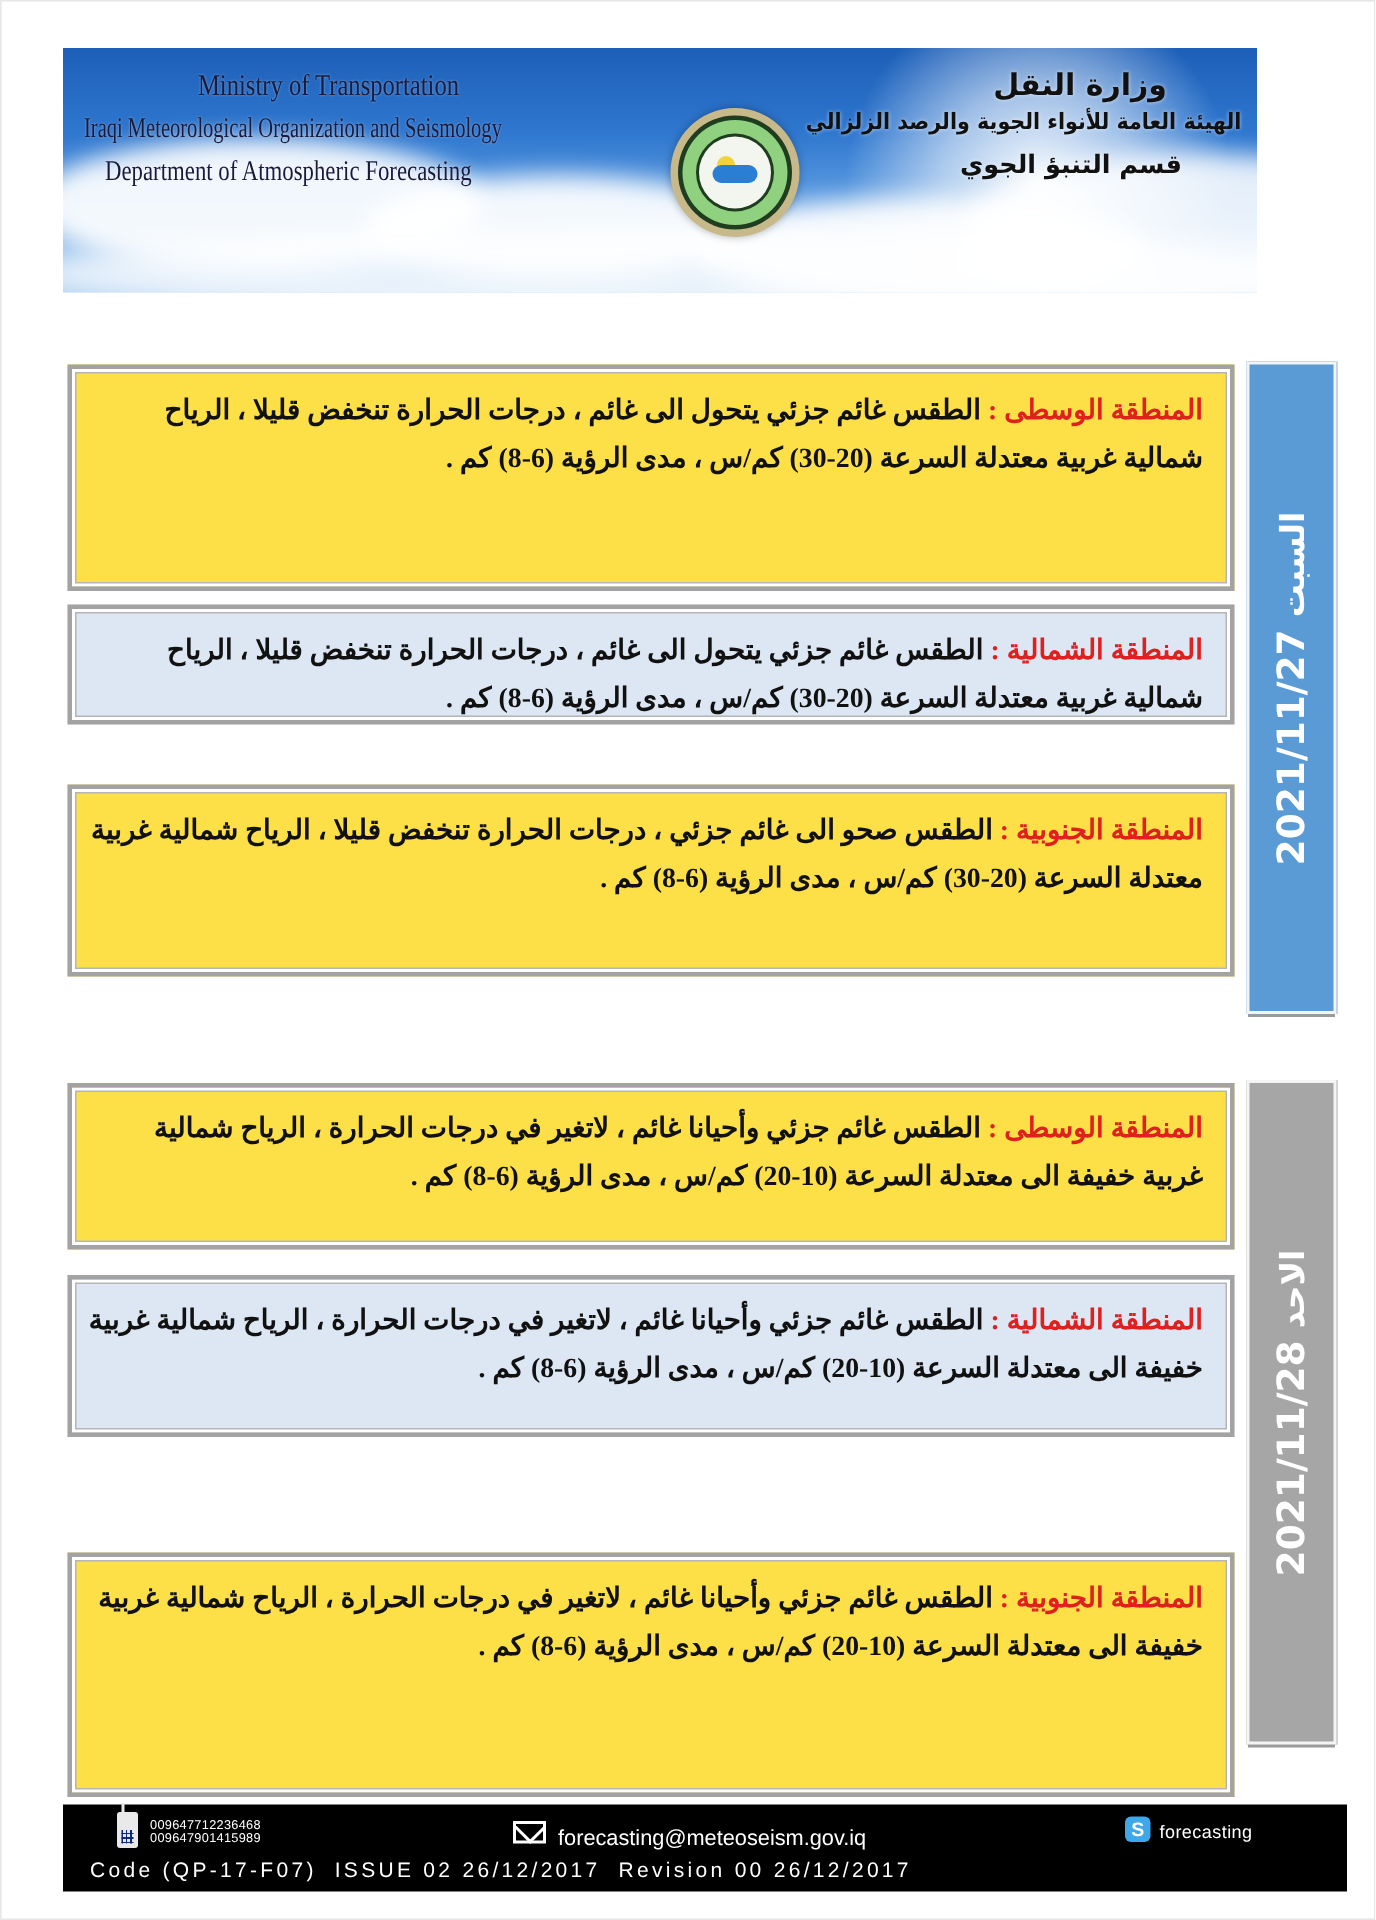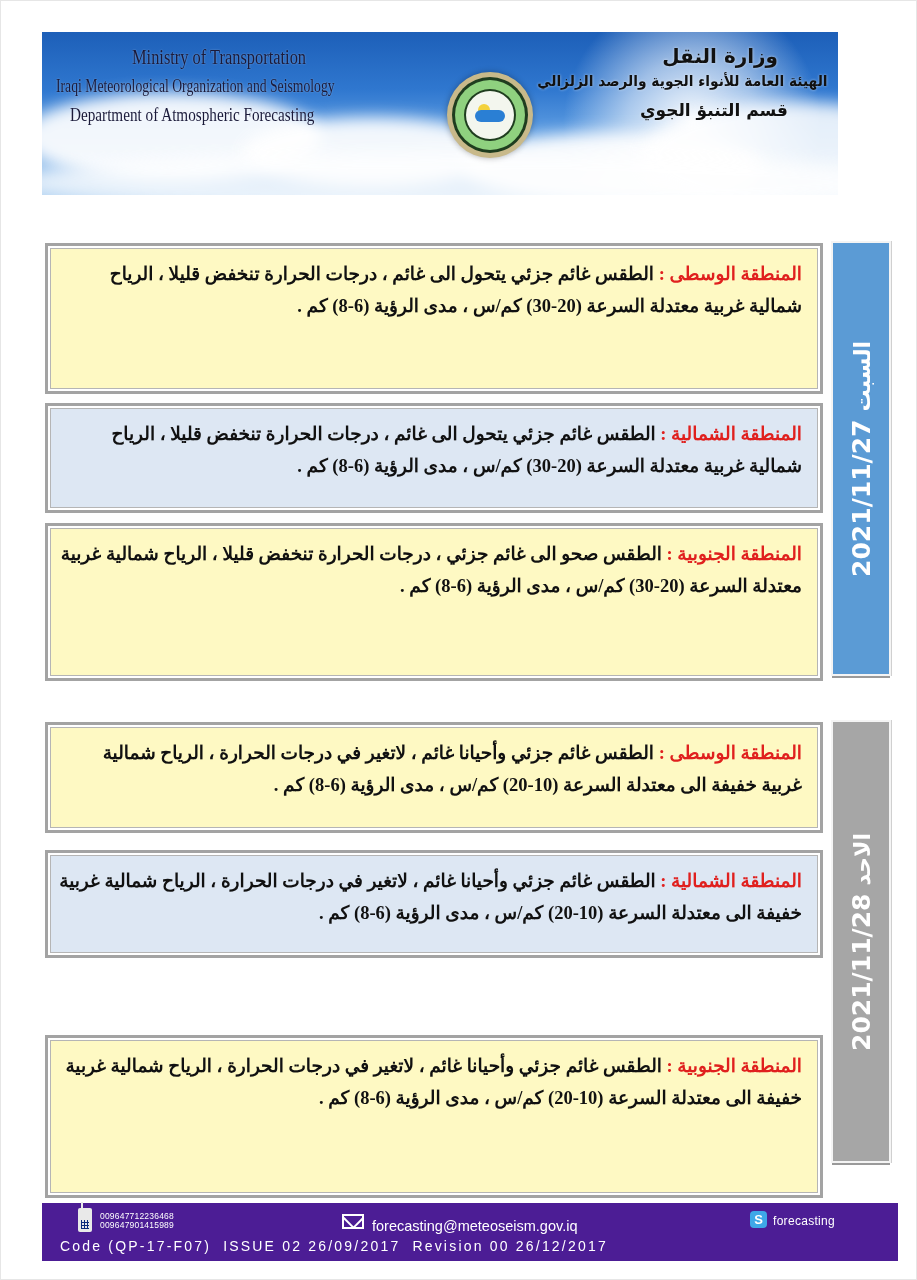--- a/index.html
+++ b/index.html
@@ -31,21 +31,21 @@
   .logo .ring2 { position:absolute; left:5px; top:5px; width:76px; height:76px; border-radius:50%; background:#1f3d1f; }
   .logo .ring3 { position:absolute; left:8px; top:8px; width:70px; height:70px; border-radius:50%; background:#8fd17f; }
   .logo .ring4 { position:absolute; left:17px; top:17px; width:52px; height:52px; border-radius:50%; background:#1f3d1f; }
   .logo .core  { position:absolute; left:19px; top:19px; width:48px; height:48px; border-radius:50%; background:#f3f6ee; }
   .logo .sun { position:absolute; left:31px; top:32px; width:12px; height:12px; border-radius:50%; background:#f3d23c; }
   .logo .cloudicon { position:absolute; left:28px; top:38px; width:30px; height:12px; border-radius:6px; background:#2a7fd4; }
 
   
   .fbox {
     position:absolute; left:45px; width:778px;
-    border:3px solid #a3a3a3; box-sizing:border-box; background:#fef9c3;
+    border:3px solid #a3a3a3; box-sizing:border-box; background:#fde047;
     box-shadow: inset 0 0 0 2px #ffffff, inset 0 0 0 3px #b5b5b5;
     padding:12px 18px 0 10px; direction:rtl; text-align:right;
     font-family:"Liberation Serif", serif; font-weight:bold; font-size:18.5px; line-height:32px; color:#111;
   }
   .fbox.alt { background:#dde7f3; }
   .region-label { color:#e0201e; }
 
   
   .datebar {
     position:absolute; left:831px; width:60px; box-sizing:border-box;
@@ -54,21 +54,21 @@
   .datebar.blue { background:#5b9bd5; }
   .datebar.gray { background:#a6a6a6; }
   .datebar .dtext {
     position:absolute; left:50%; top:50%; transform:translate(-50%,-50%) rotate(-90deg);
     white-space:nowrap; color:#ffffff; font-family:"DejaVu Sans", sans-serif; font-weight:bold; font-size:25px; direction:ltr;
   }
   .dtext .dayname { font-size:22px; margin-left:8px; }
 
   
   .footer {
-    position:absolute; left:42px; top:1203px; width:856px; height:58px; background:#4c1d95; color:#ffffff;
+    position:absolute; left:42px; top:1203px; width:856px; height:58px; background:#000000; color:#ffffff;
     font-family:"Liberation Sans", sans-serif;
   }
   .phone-icon { position:absolute; left:36px; top:5px; width:14px; height:24px; background:#e9e9e9; border-radius:2px; }
   .phone-icon::before { content:""; position:absolute; left:3px; top:-6px; width:2px; height:7px; background:#e9e9e9; }
   .phone-icon::after { content:""; position:absolute; left:3px; top:12px; width:8px; height:9px;
     background: repeating-linear-gradient(90deg, #0c2a7b 0 1px, transparent 1px 3px), repeating-linear-gradient(0deg, #0c2a7b 0 1px, transparent 1px 3px); }
   .phones { position:absolute; left:58px; top:9px; font-size:8.5px; line-height:9px; letter-spacing:0.2px; }
   .mail-icon { position:absolute; left:300px; top:11px; width:22px; height:15px; border:2px solid #ffffff; box-sizing:border-box; }
   .mail-icon::before { content:""; position:absolute; left:2px; top:-5px; width:13px; height:13px; border-right:2px solid #fff; border-bottom:2px solid #fff; transform:rotate(45deg); }
   .email { position:absolute; left:330px; top:15px; font-size:14.5px; }
@@ -105,25 +105,25 @@
 
   <div class="ar-title ar-1">وزارة النقل</div>
   <div class="ar-title ar-2">الهيئة العامة للأنواء الجوية والرصد الزلزالي</div>
   <div class="ar-title ar-3">قسم التنبؤ الجوي</div>
 </div>
 
 <div class="fbox" style="top:243px;height:151px;">
   <span class="region-label">المنطقة الوسطى :</span>
   <span>الطقس غائم جزئي يتحول الى غائم ، درجات الحرارة تنخفض قليلا ، الرياح شمالية غربية معتدلة السرعة (20-30) كم/س ، مدى الرؤية (6-8) كم .</span>
 </div>
-<div class="fbox alt" style="top:403px;height:110px;">
+<div class="fbox alt" style="top:403px;height:80px;">
   <span class="region-label">المنطقة الشمالية :</span>
   <span>الطقس غائم جزئي يتحول الى غائم ، درجات الحرارة تنخفض قليلا ، الرياح شمالية غربية معتدلة السرعة (20-30) كم/س ، مدى الرؤية (6-8) كم .</span>
 </div>
-<div class="fbox" style="top:523px;height:158px;">
+<div class="fbox" style="top:523px;height:128px;">
   <span class="region-label">المنطقة الجنوبية :</span>
   <span>الطقس صحو الى غائم جزئي ، درجات الحرارة تنخفض قليلا ، الرياح شمالية غربية معتدلة السرعة (20-30) كم/س ، مدى الرؤية (6-8) كم .</span>
 </div>
 <div class="datebar blue" style="top:241px;height:435px;">
   <div class="dtext">
     <span>2021/11/27</span><span class="dayname">السبت</span>
   </div>
 </div>
 
 <div class="fbox" style="top:722px;height:111px;">
@@ -148,15 +148,15 @@
   <div class="phone-icon"></div>
   <div class="phones">
     <div>009647712236468</div>
     <div>009647901415989</div>
   </div>
   <div class="mail-icon"></div>
   <div class="email">forecasting@meteoseism.gov.iq</div>
   <div class="skype-icon">S</div>
   <div class="skype">forecasting</div>
   <div class="codeline">
-    <span>Code (QP-17-F07)</span><span>ISSUE 02 26/09/2017</span><span>Revision 00 26/12/2017</span>
+    <span>Code (QP-17-F07)</span><span>ISSUE 02 26/12/2017</span><span>Revision 00 26/12/2017</span>
   </div>
 </div>
 
 </body></html>

